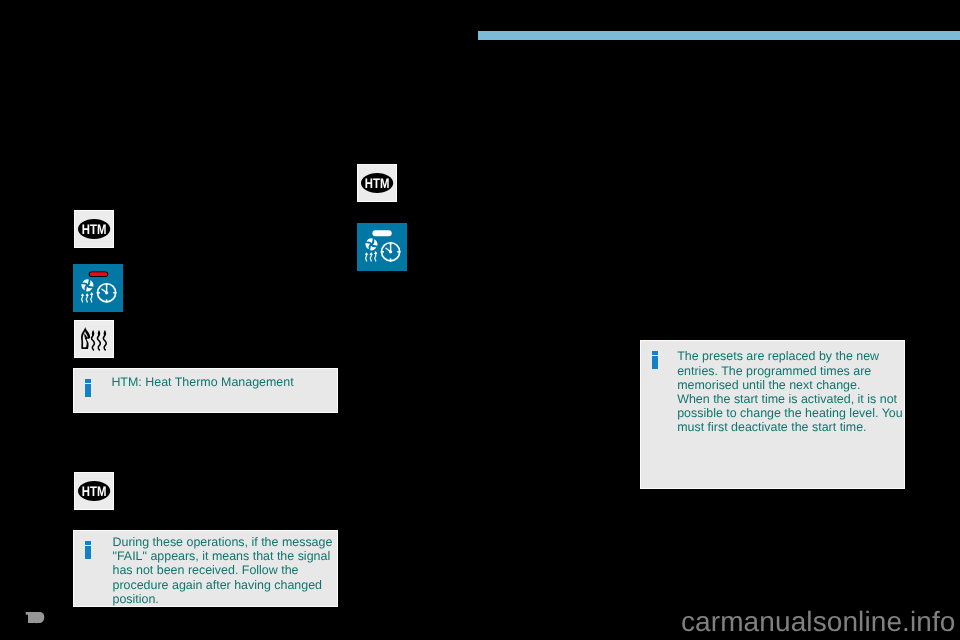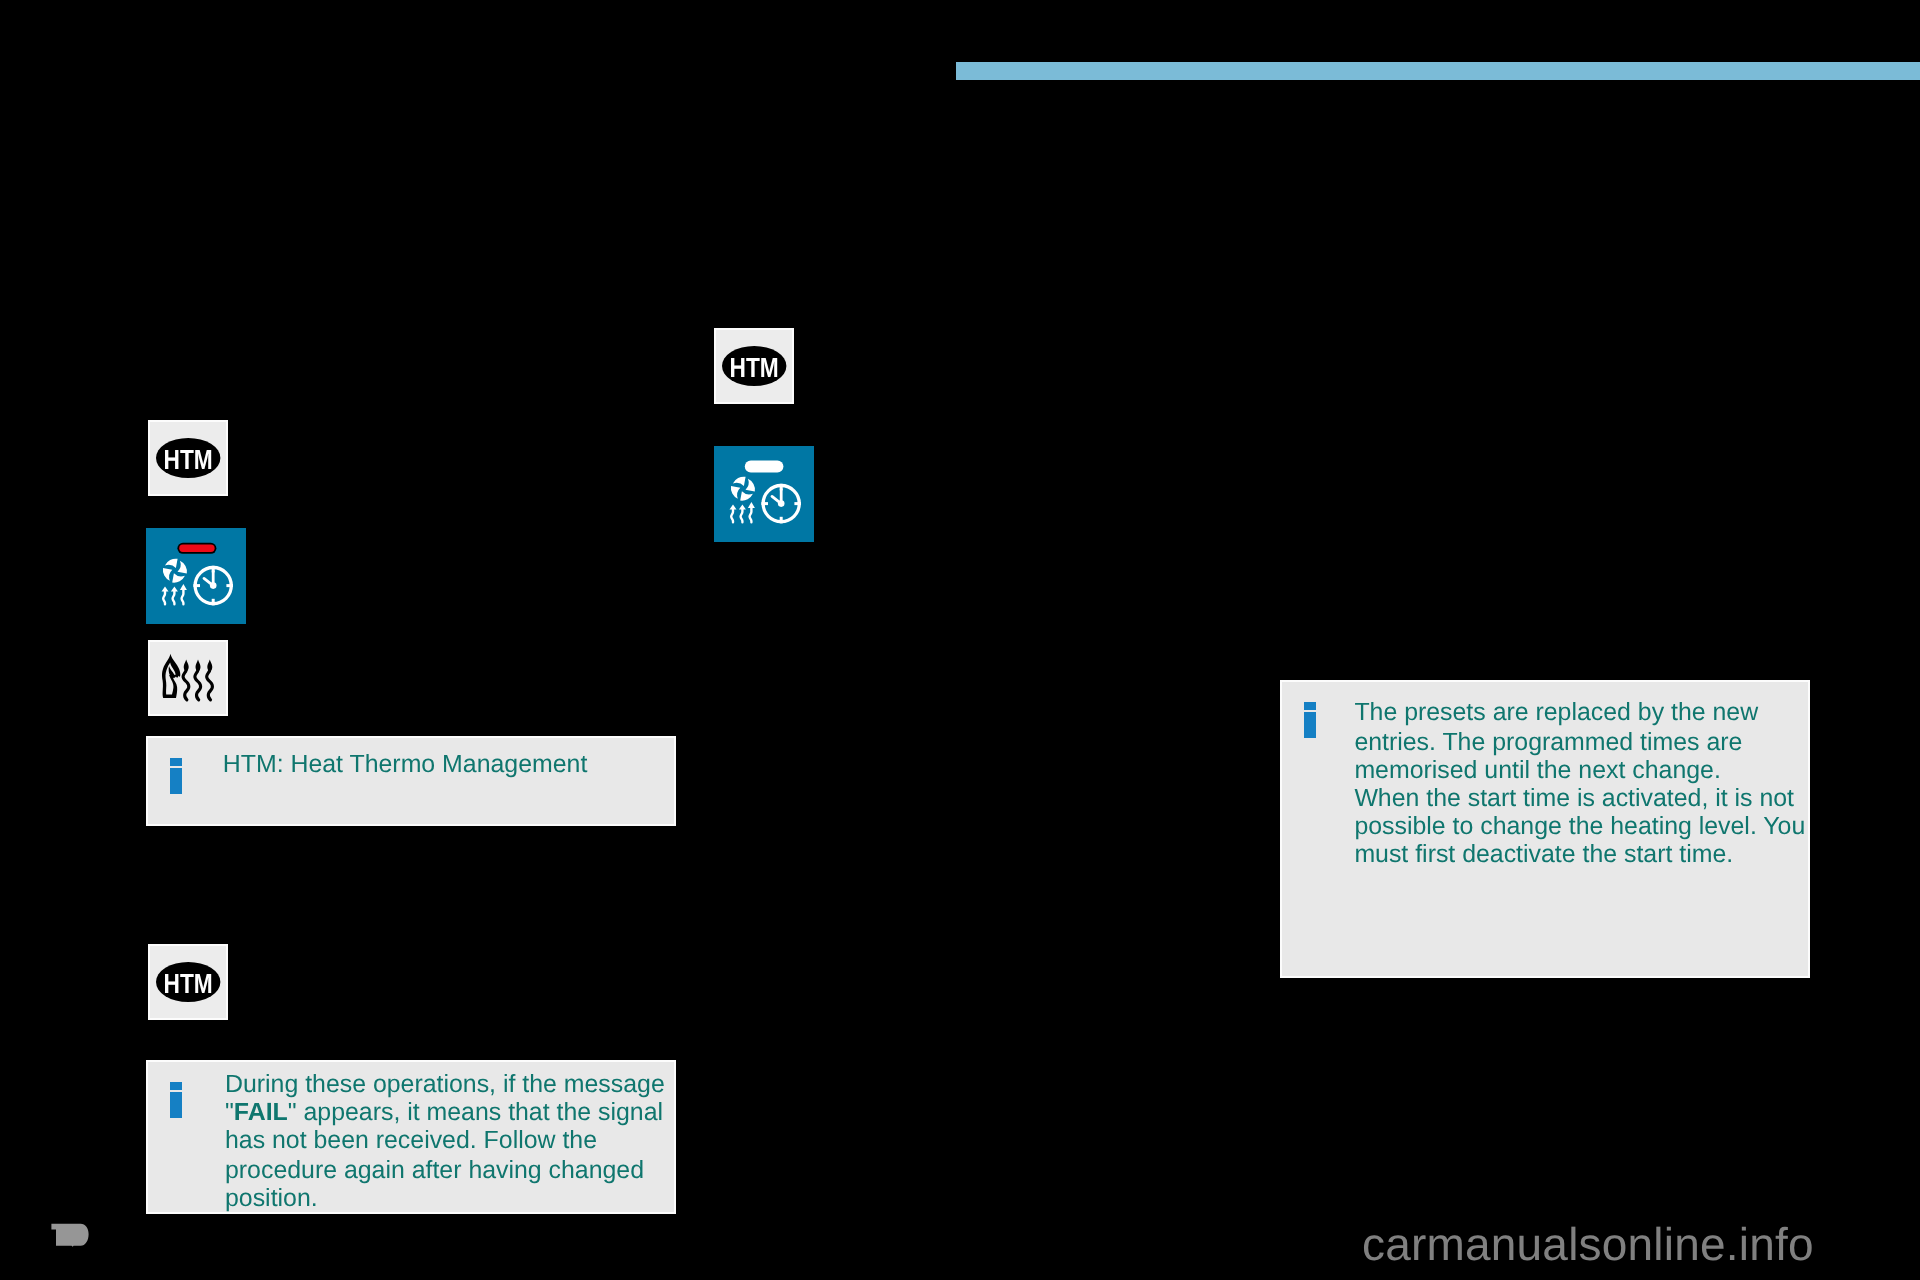--- a/index.html
+++ b/index.html
@@ -12,22 +12,22 @@
   .abs{position:absolute;}
   #header-bar{left:478px;top:31px;width:482px;height:9px;background:#7BBBD7;}
   .ibox{position:absolute;background:#E8E8E8;box-sizing:border-box;
          border:1px solid #FCFCFC;}
   .ibox .ico{position:absolute;width:6px;height:18px;}
   .ibox .ico i{display:block;background:#1580C4;}
   .ibox .ico .dot{height:4px;margin-bottom:1.6px;}
   .ibox .ico .bar{height:12.4px;}
   .ibox .txt{position:absolute;color:#0f766e;font-size:12.45px;line-height:14.2px;
              white-space:pre-line;margin-left:12px;}
-  .ibox .txt b{font-weight:bold;}
-  #watermark{position:absolute;left:681px;top:609px;color:#808080;font-size:23px;
+  .ibox .txt b{font-weight:normal;}
+  #watermark{position:absolute;left:681px;top:609px;color:#808080;font-size:28px;
       letter-spacing:0.1px;line-height:26px;white-space:nowrap;}
   .badge{position:absolute;}
   #corner-mark{position:absolute;left:25px;top:611px;width:20px;height:13px;}
 </style>
 </head>
 <body>
 
 <div class="abs" id="header-bar"></div>
 
 <div class="badge" style="left:74px;top:210px;width:40px;height:38px">

